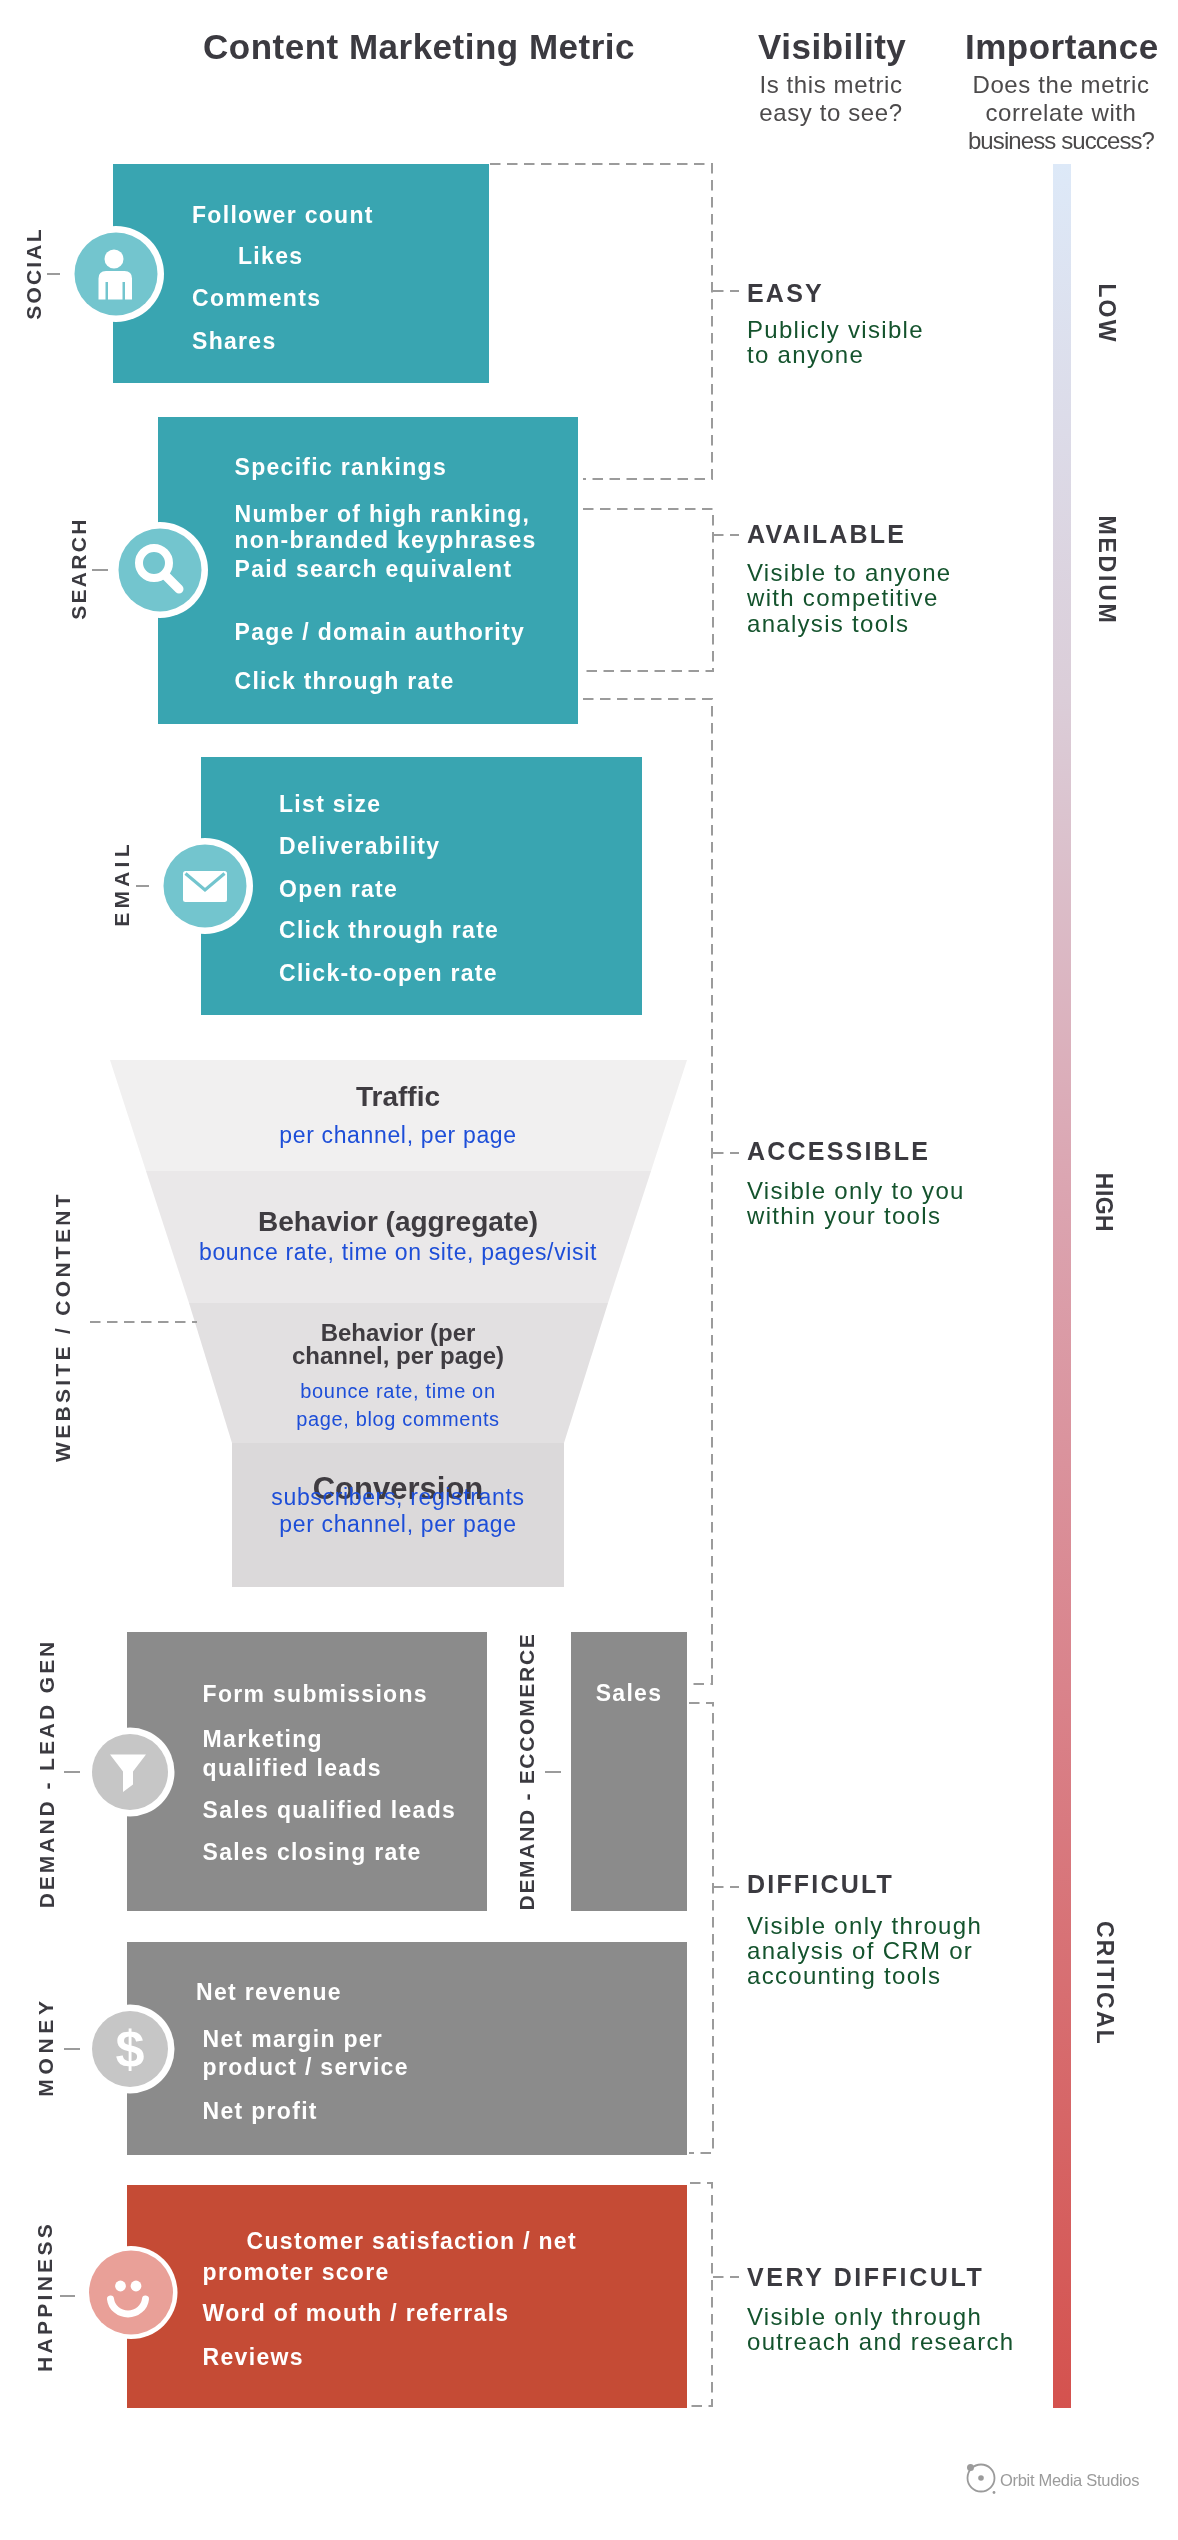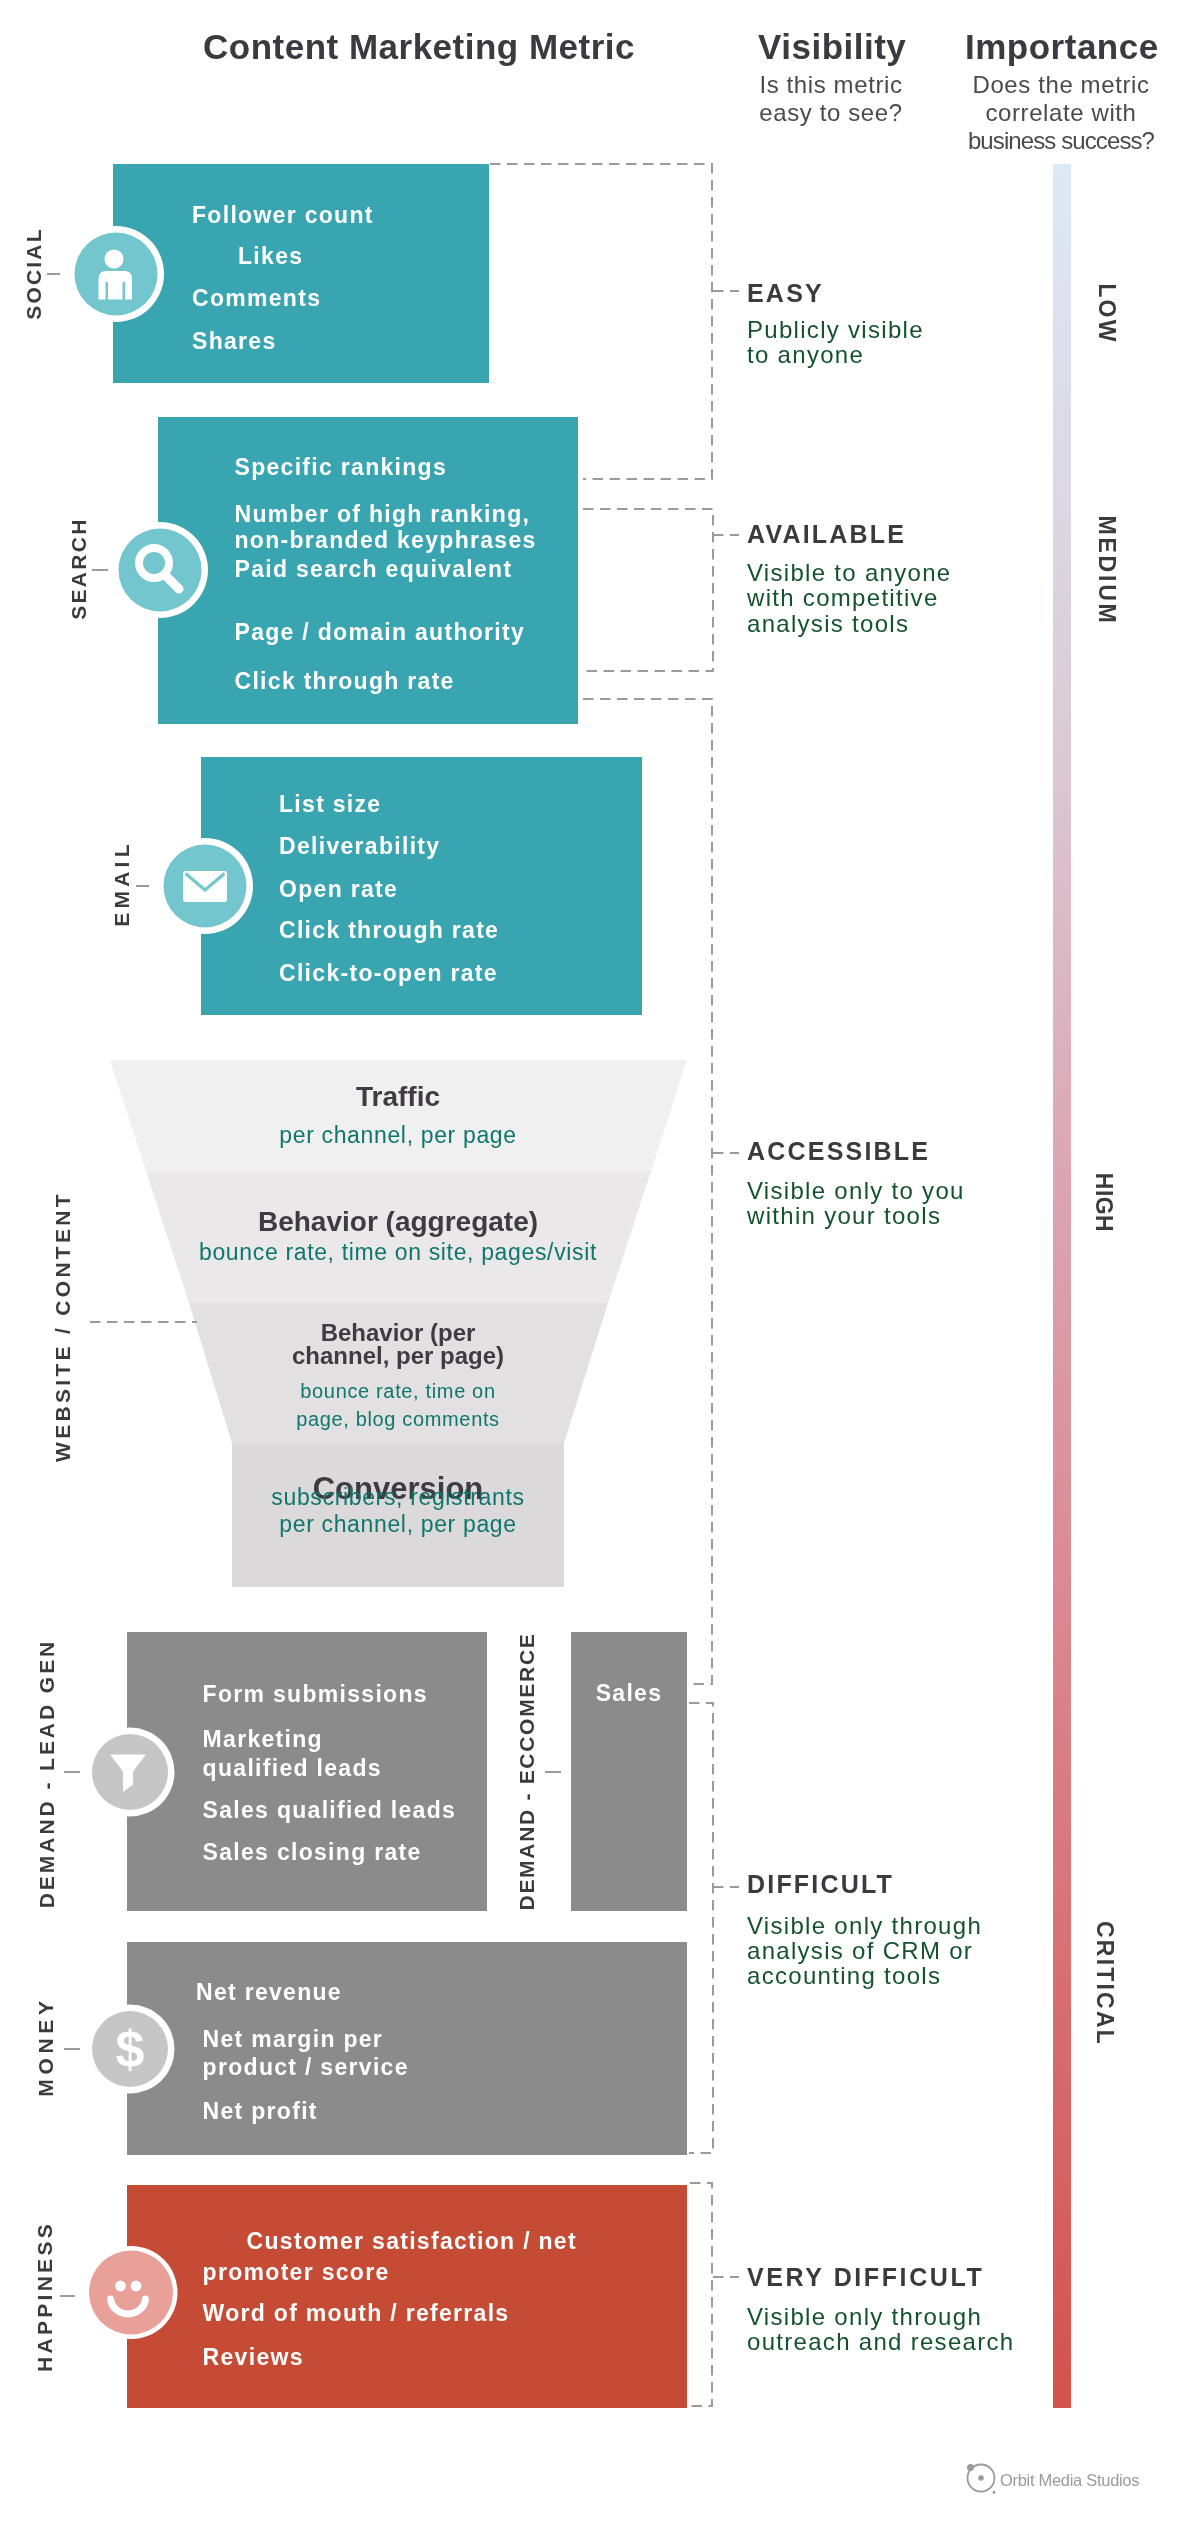--- a/index.html
+++ b/index.html
@@ -8,21 +8,21 @@
 .h1{font-size:35px;font-weight:bold;color:#3b3a40;letter-spacing:0.5px;}
 .sub{font-size:24px;color:#4c4a4b;line-height:27.8px;text-align:center;white-space:normal;letter-spacing:0.6px;}
 .teal{background:#39a5b1;}
 .gray{background:#8b8b8b;}
 .red{background:#c54b35;}
 .bi{font-size:23px;font-weight:bold;color:#fff;letter-spacing:1.3px;}
 .rl{font-size:25px;font-weight:bold;color:#3b3a40;letter-spacing:2.2px;}
 .rb{font-size:24px;color:#14532d;line-height:25.4px;letter-spacing:1.3px;}
 .vl{font-size:21px;font-weight:bold;color:#3b3a40;letter-spacing:2.2px;text-align:center;}
 .fh{font-size:28px;font-weight:bold;color:#3f3c41;text-align:center;letter-spacing:0px;}
-.fs{font-size:23px;color:#0f766e;text-align:center;letter-spacing:0.65px;}
+.fs{font-size:23px;color:#1d4ed8;text-align:center;letter-spacing:0.65px;}
 .fc{left:98px;width:600px;}
 </style></head>
 <body>
 <svg class="a" style="left:0;top:0;" width="1178" height="2540" viewBox="0 0 1178 2540">
 <polygon points="110,1060 687,1060 651,1171 146,1171" fill="#f1f0f0"></polygon>
 <polygon points="146,1171 651,1171 608,1303 189,1303" fill="#eae8e9"></polygon>
 <polygon points="189,1303 608,1303 564,1443 232,1443" fill="#e2e0e1"></polygon>
 <rect x="232" y="1443" width="332" height="144" fill="#dbd9da"></rect>
 </svg>
 <div class="a h1" style="left:203px;top:28.5px;">Content Marketing Metric</div>

